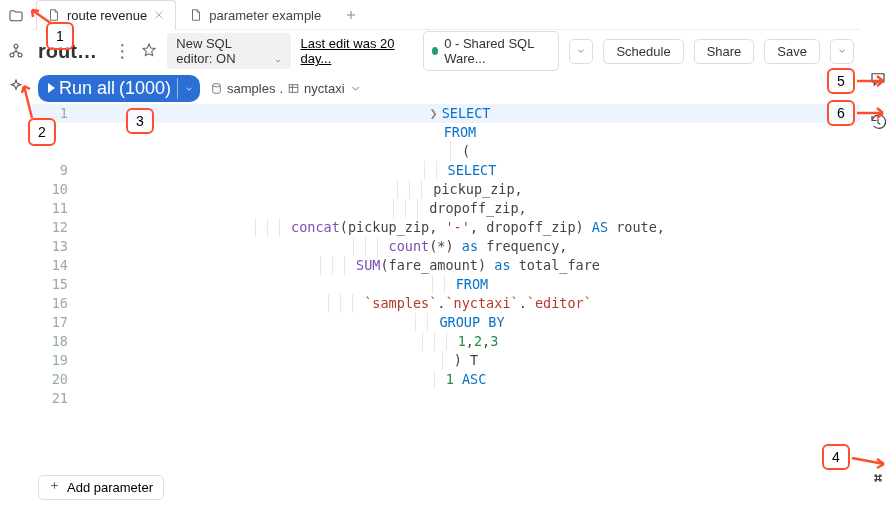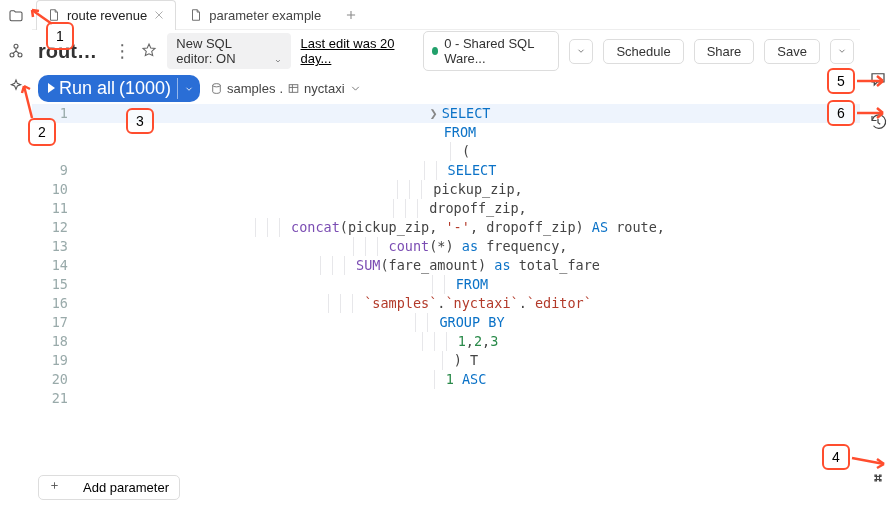--- a/index.html
+++ b/index.html
@@ -47,21 +47,21 @@
   .code .line{white-space:pre; height:19px;}
   .hl-row{background:#eef4fd;height:19px;position:absolute;left:0;right:0;top:0;z-index:-1;}
   .k{color:#0b72c7;font-weight:500;}
   .fn{color:#7b4db3;}
   .s{color:#b33a2a;}
   .n{color:#2a8a4a;}
   .p{color:#444;}
   .fold{color:#888;display:inline-block;margin-right:4px;}
   .indent{border-left:1px solid #e7e7ea;display:inline-block;width:1px;margin-right:11px;height:19px;vertical-align:top;}
 
-  .addparam { position:absolute; left:6px; bottom:12px; border:1px solid #ddd; border-radius:5px; padding:4px 10px; font-size:13px; background:#fff; display:flex;align-items:flex-start;gap:23px;}
+  .addparam { position:absolute; left:6px; bottom:12px; border:1px solid #ddd; border-radius:5px; padding:4px 10px; font-size:13px; background:#fff; display:flex;align-items:flex-start;gap:7px;}
   .addparam svg{width:11px;height:11px;stroke:#555;stroke-width:2;fill:none;}
 
   .call { position:absolute; border:2px solid #ff4d2e; border-radius:6px; display:flex; align-items:center; justify-content:center; font-size:14px; color:#000; background:rgba(255,255,255,.6); z-index:50;}
   .arrow { position:absolute; stroke:#ff4d2e; stroke-width:2.5; fill:none; z-index:49;}
 </style>
 </head>
 <body>
 
 <div class="leftbar">
   <div><svg viewBox="0 0 24 24">

